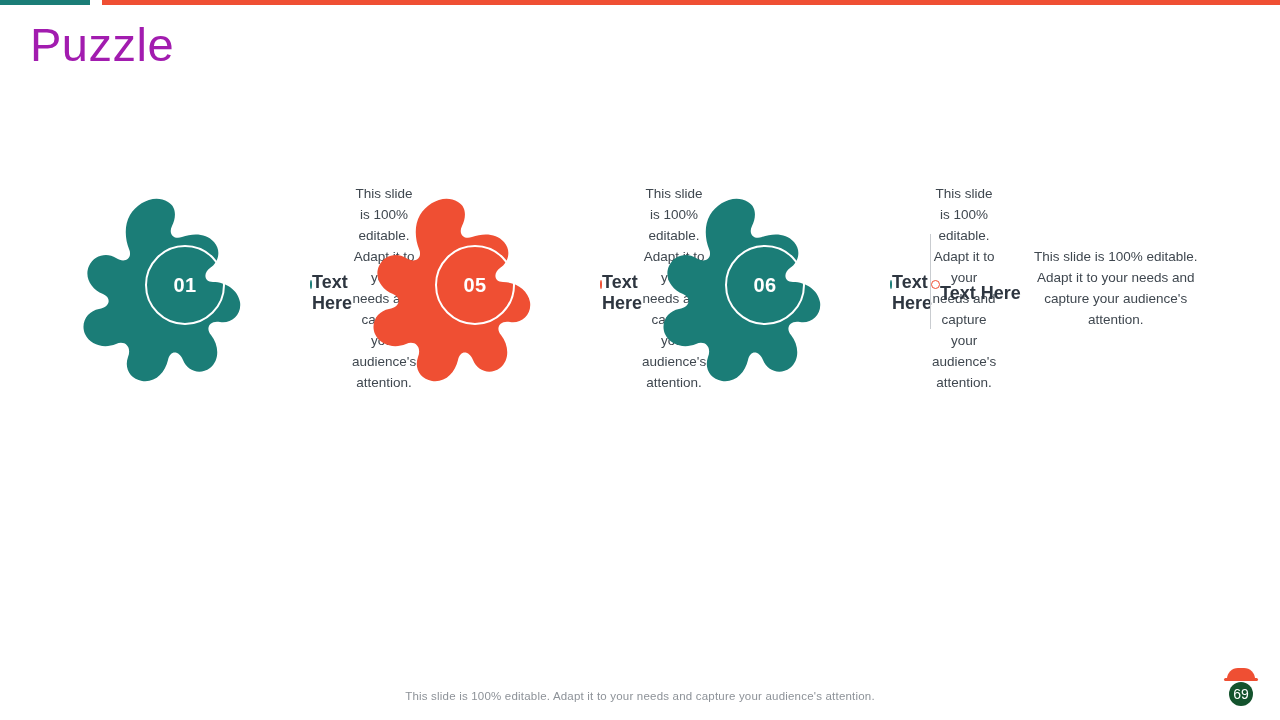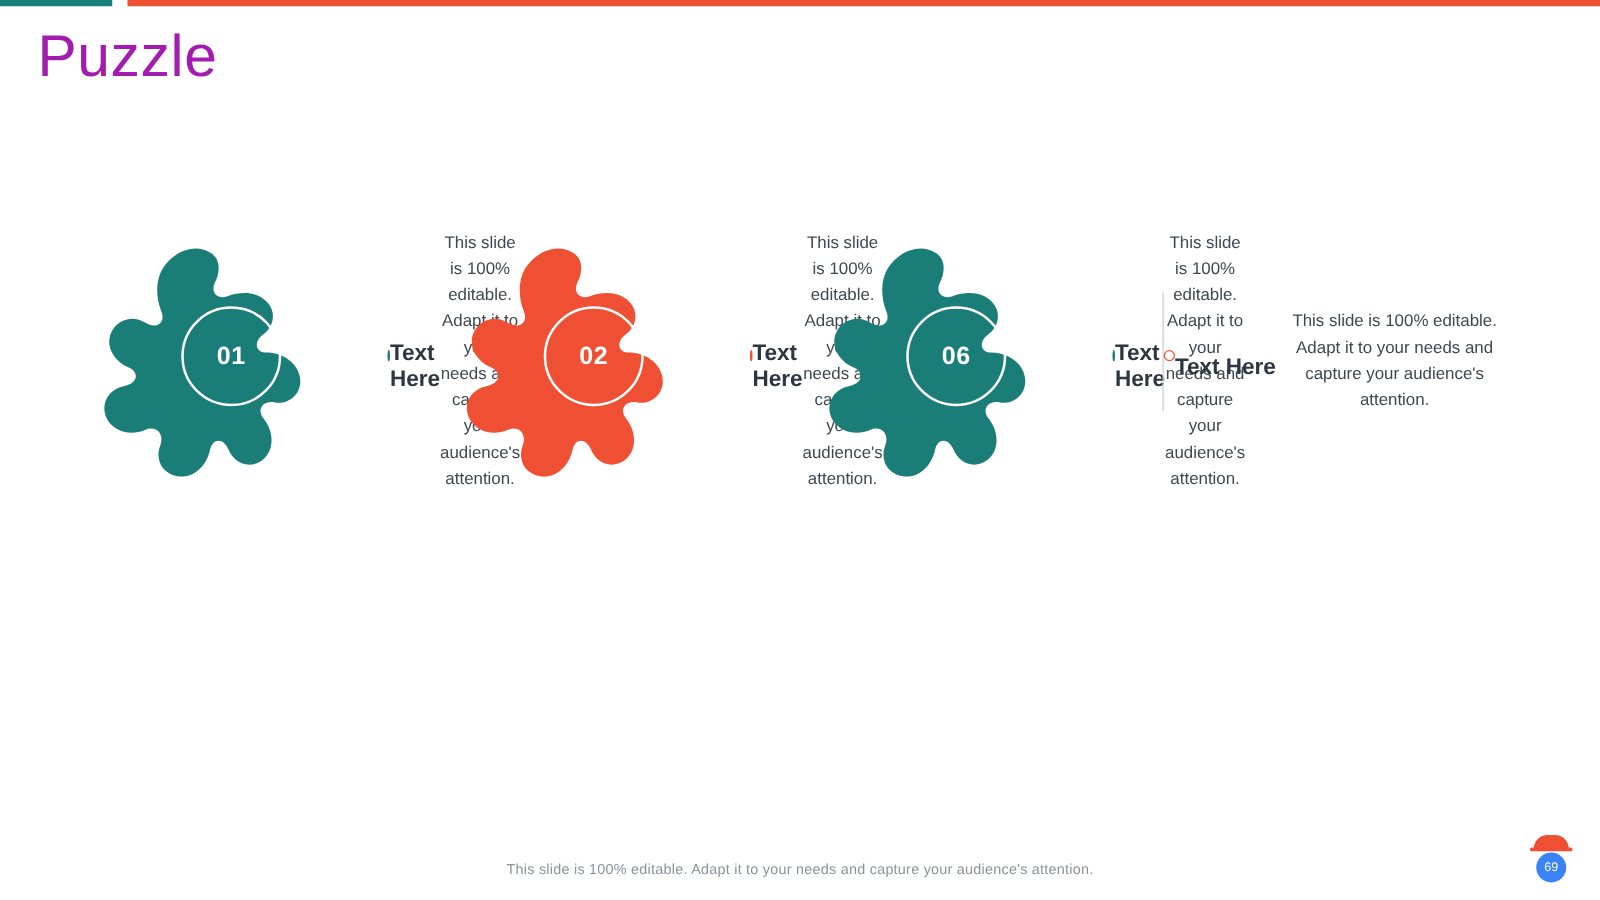--- a/index.html
+++ b/index.html
@@ -161,24 +161,24 @@
     width: 34px;
     height: 3px;
     background: #ef4f33;
     border-radius: 2px;
   }
   #page-badge .num-circle {
     position: absolute;
     top: 14px; left: 5px;
     width: 24px;
     height: 24px;
-    background: #3b82f6;
+    background: #14532d;
     border-radius: 50%;
     color: #ffffff;
-    font-size: 10px;
+    font-size: 14px;
     display: flex;
     align-items: center;
     justify-content: center;
   }
 </style>
 </head>
 <body>
 
 <div id="top-bar">
   <div class="seg-teal"></div>
@@ -218,21 +218,21 @@
         <path fill="#ef4f33" d="M70,55 C78,42 95,34 108,42 C117,47 116,58 112,66 C108,74 114,80 122,77
           C133,73 146,73 154,82 C162,91 158,103 150,108 C143,113 144,122 153,122
           C166,122 178,130 180,142 C182,155 171,164 160,162 C150,160 145,168 151,175
           C159,185 160,200 150,208 C139,216 127,210 123,200 C119,190 110,190 108,200
           C105,213 95,223 82,221 C70,219 64,208 68,197 C72,187 65,180 56,184
           C44,189 30,185 25,174 C20,162 28,151 39,149 C50,147 52,138 43,134
           C31,129 24,117 29,106 C34,95 47,92 56,98 C65,104 73,98 69,89
           C65,79 64,65 70,55 Z"></path>
       </svg>
       <div class="badge-ring">
-        <span class="badge-num">02</span>
+        <span class="badge-num">05</span>
       </div>
     </div>
     <div class="connector"></div>
     <div class="dot red"></div>
     <div class="col-title">Text Here</div>
     <div class="col-body">This slide is 100% editable. Adapt it to your needs and capture your audience's attention.</div>
   </div>
 
   <div class="column">
     <div class="puzzle-wrap">

